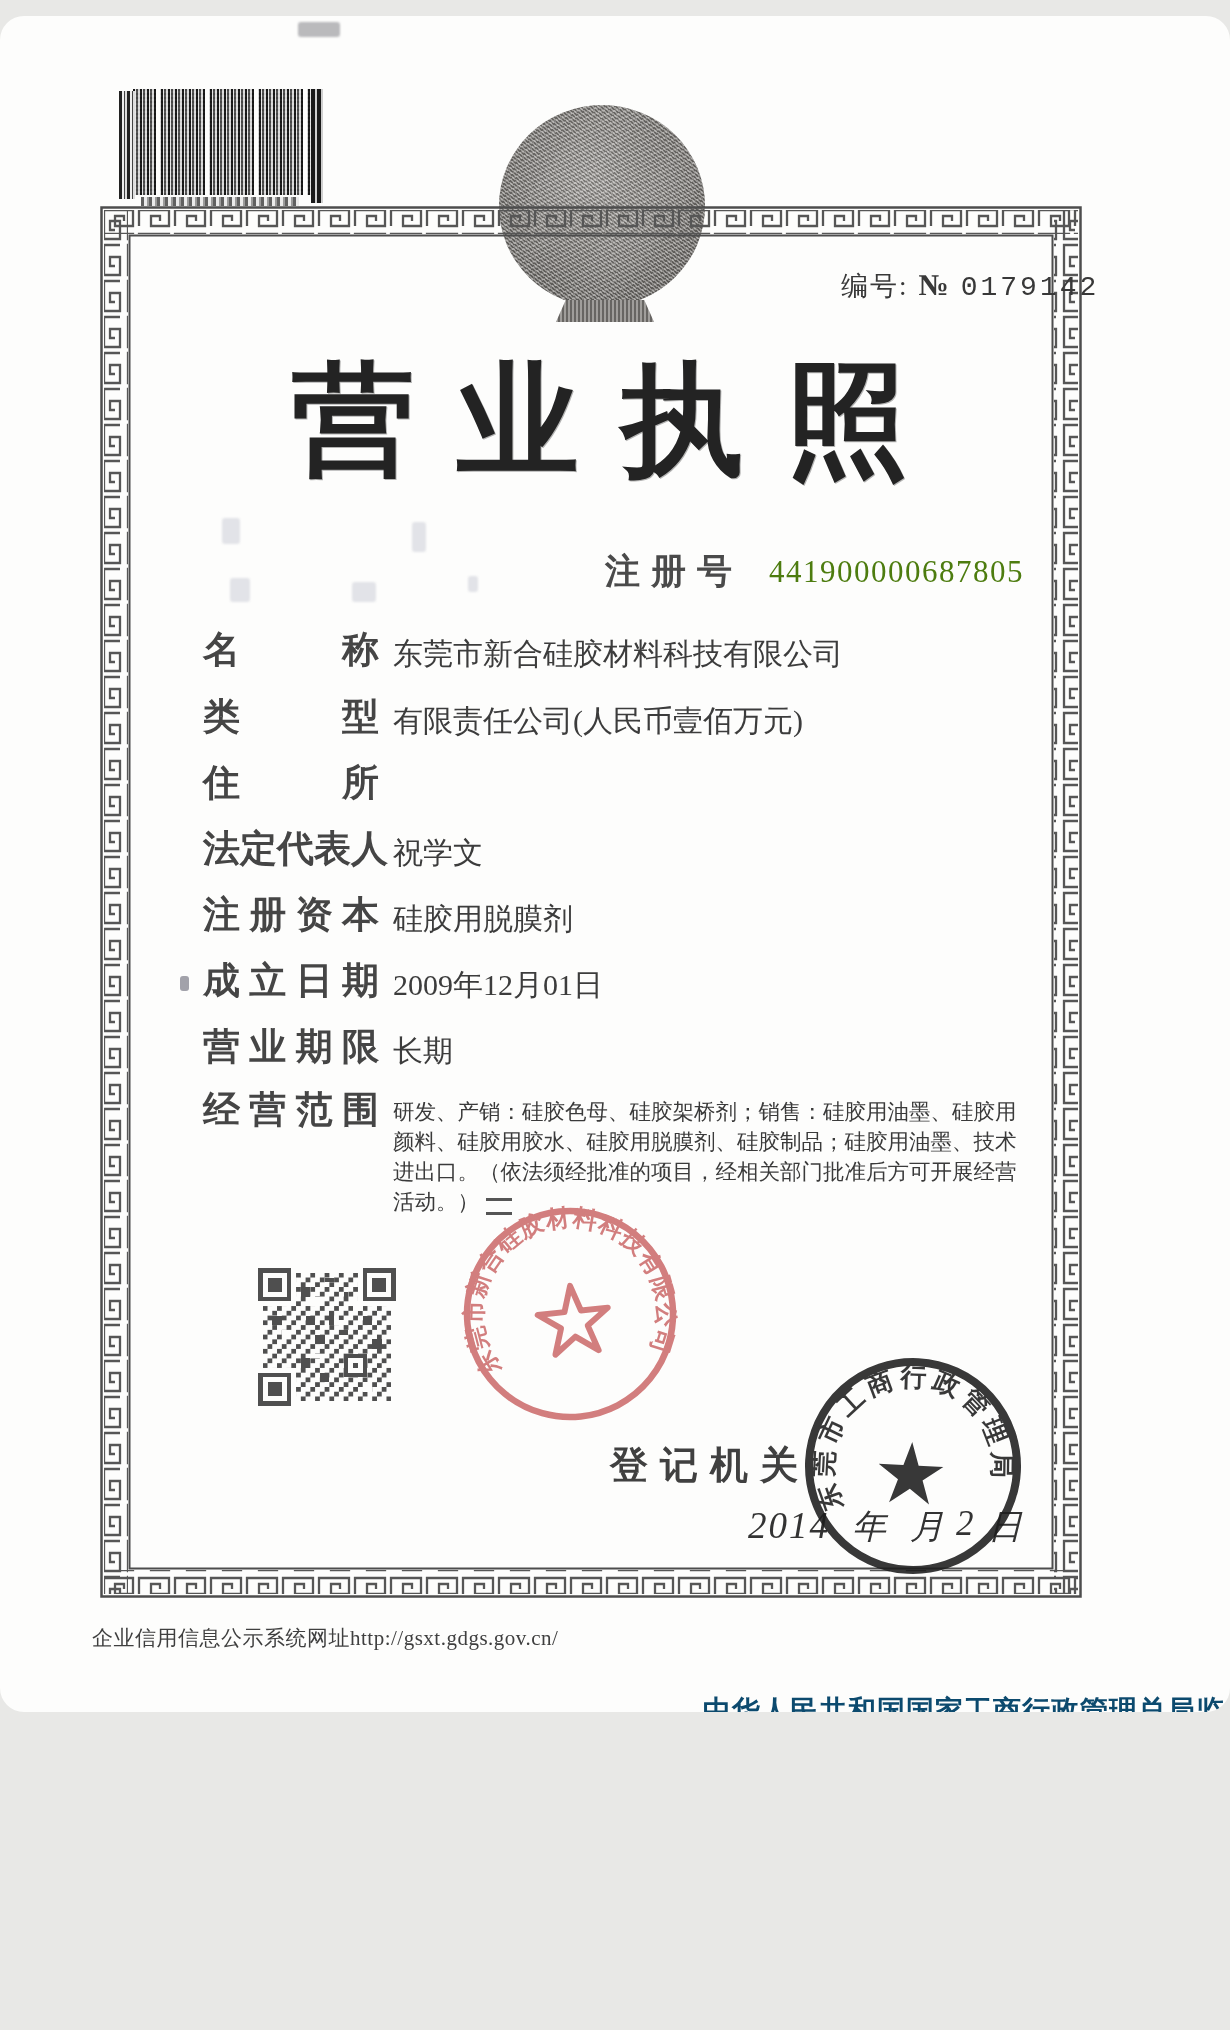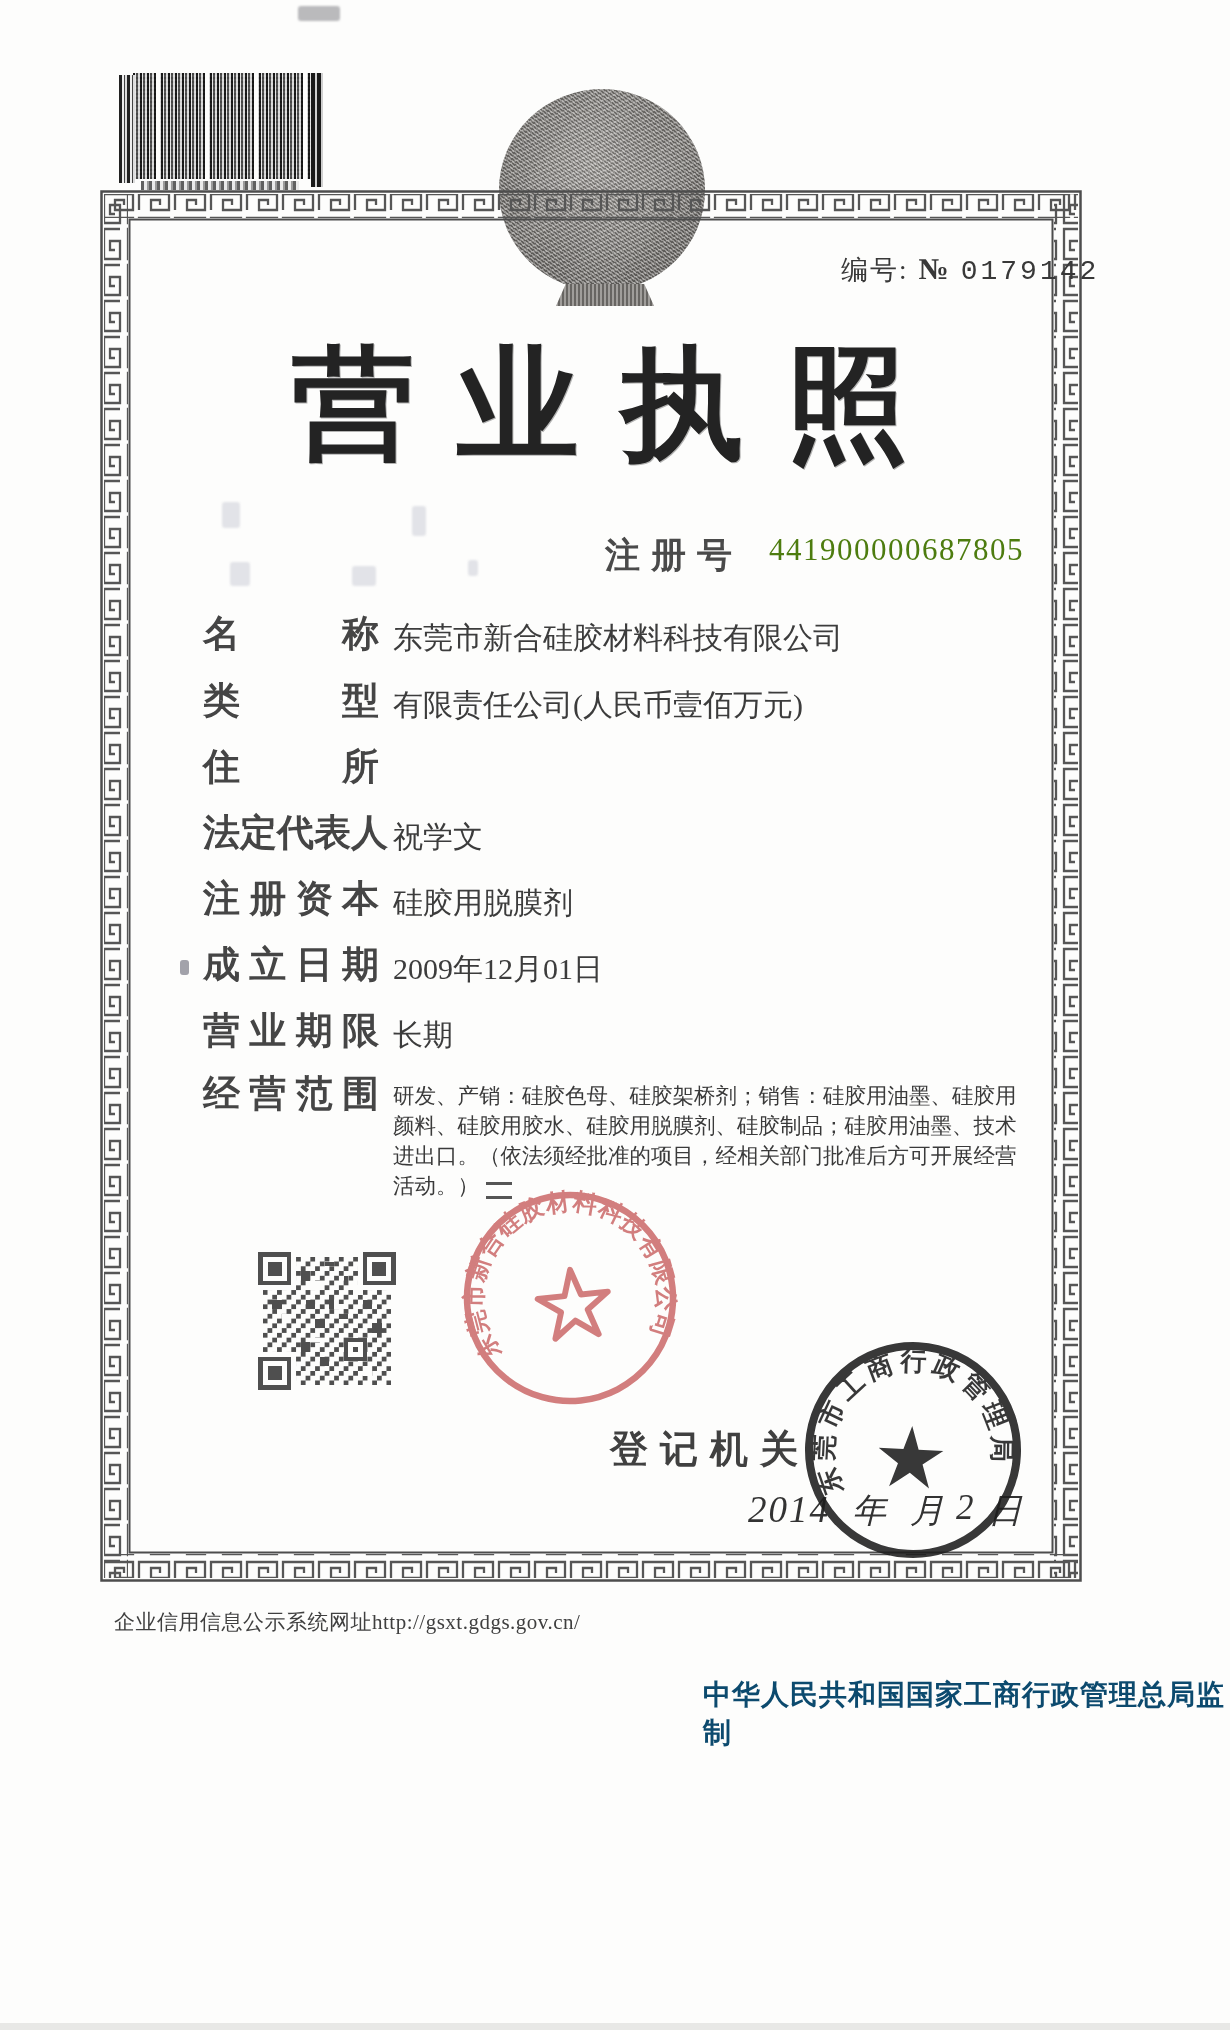--- a/index.html
+++ b/index.html
@@ -1,19 +1,19 @@
 <!DOCTYPE html>
 <html><head>
 <meta charset="utf-8">
 <style>
   html,body{margin:0;padding:0;background:#e8e8e6;}
   .page{
-    position:relative;width:1230px;height:2023px;margin:0 auto;
+    position:relative;width:1230px;height:1696px;margin:16px auto;
     background:#fdfdfc;overflow:hidden;
-    font-family:"Liberation Serif","DejaVu Serif",serif;color:#3d3d3d;
+    font-family:"Liberation Serif","DejaVu Serif",serif;color:#3d3d3d;border-radius:24px;
   }
   
   .noiseblock{
     position:absolute;left:133px;top:73px;width:186px;height:106px;
     background-color:#8f8f8f;
     background-image:
       repeating-linear-gradient(90deg, rgba(253,253,252,0) 0 23px, #fdfdfc 23px 27px, rgba(253,253,252,0) 27px 49px),
       repeating-linear-gradient(90deg, rgba(15,15,15,.9) 0 2px, rgba(235,235,235,.95) 2px 3px, rgba(70,70,70,.85) 3px 5px, rgba(225,225,225,.9) 5px 7px),
       repeating-linear-gradient(0deg, rgba(25,25,25,.55) 0 2px, rgba(215,215,215,.5) 2px 4px);
   }
@@ -42,21 +42,21 @@
   .serial{position:absolute;left:841px;top:252px;white-space:nowrap;color:#383838;}
   .serial .lab{font-size:27px;letter-spacing:2px;}
   .serial .sym{font-size:30px;font-weight:700;margin-left:10px;}
   .serial .num{font-size:28px;margin-left:12px;letter-spacing:3px;font-family:"Liberation Mono","DejaVu Sans Mono",monospace;}
   .title{
     position:absolute;left:292px;top:338px;width:616px;height:160px;
     display:flex;justify-content:space-between;align-items:flex-start;
     font-size:122px;font-weight:900;color:#232323;line-height:1.1;
     text-shadow:1px 1px 0 rgba(40,40,40,.35);
   }
-  .regno{position:absolute;left:605px;top:532px;display:flex;align-items:flex-start;white-space:nowrap;}
+  .regno{position:absolute;left:605px;top:532px;display:flex;align-items:center;white-space:nowrap;}
   .regno .lab{font-size:35px;font-weight:600;letter-spacing:11px;color:#4a4a4a;}
   .regno .val{font-size:31px;letter-spacing:1.5px;color:#4d7c0f;margin-left:26px;}
   
   .row{position:absolute;left:203px;width:870px;display:flex;align-items:flex-start;}
   .flabel{width:176px;display:flex;justify-content:space-between;font-size:37px;font-weight:600;color:#454545;line-height:44px;flex:none;}
   .fvalue{margin-left:14px;font-size:30px;color:#3c3c3c;line-height:44px;padding-top:4px;white-space:nowrap;}
   .row.scope .fvalue{white-space:normal;width:665px;font-size:21.5px;line-height:30px;padding-top:9px;font-weight:400;color:#3a3a3a;}
   .ink-smudge{position:absolute;left:486px;top:1182px;width:26px;height:11px;
     border-top:3px solid #2c2c2c;border-bottom:3px solid #2c2c2c;opacity:.8;}
   
@@ -68,21 +68,21 @@
   .registrar{position:absolute;left:610px;top:1424px;width:188px;display:flex;justify-content:space-between;
     font-size:38px;font-weight:600;color:#404040;}
   .issue-date{position:absolute;left:748px;top:1488px;width:300px;height:46px;font-size:34px;color:#333;}
   .issue-date span{position:absolute;top:0;font-style:italic;}
   .issue-date .dy{left:0;font-size:37px;letter-spacing:2px;}
   .issue-date .du1{left:104px;}
   .issue-date .du2{left:162px;}
   .issue-date .dd{left:208px;font-size:35px;}
   .issue-date .du3{left:240px;}
   
-  .footer-left{position:absolute;left:114px;top:1608px;font-size:21px;color:#3f3f3f;letter-spacing:.5px;}
+  .footer-left{position:absolute;left:92px;top:1608px;font-size:21px;color:#3f3f3f;letter-spacing:.5px;}
   .footer-right{position:absolute;left:703px;top:1676px;font-size:28px;font-weight:600;color:#0c4a6e;letter-spacing:1px;}
   
   .smudge{position:absolute;background:rgba(85,95,130,.16);filter:blur(1.2px);border-radius:3px;}
   .s1{left:222px;top:502px;width:18px;height:26px;}
   .s2{left:412px;top:506px;width:14px;height:30px;}
   .s3{left:230px;top:562px;width:20px;height:24px;}
   .s4{left:352px;top:566px;width:24px;height:20px;}
   .s5{left:468px;top:560px;width:10px;height:16px;}
   .s6{left:298px;top:6px;width:42px;height:15px;background:rgba(60,60,70,.35);}
   .s7{left:180px;top:960px;width:9px;height:15px;background:rgba(50,50,70,.45);filter:blur(.5px);}

